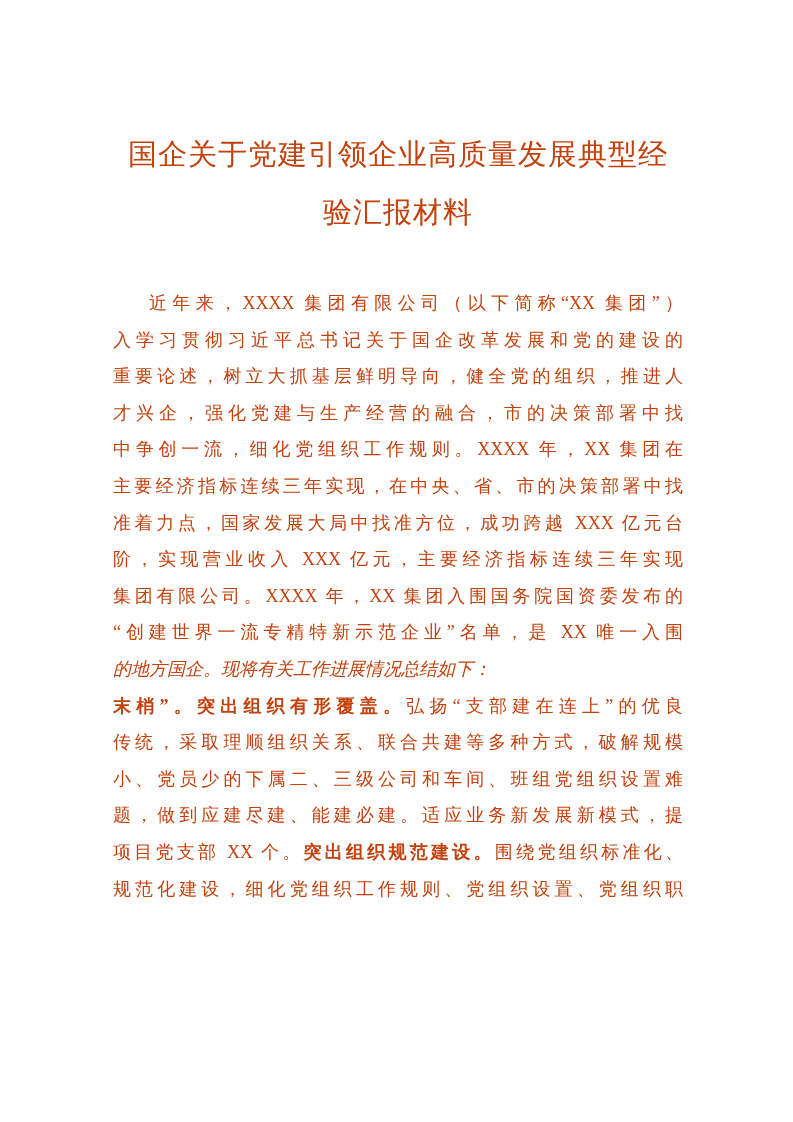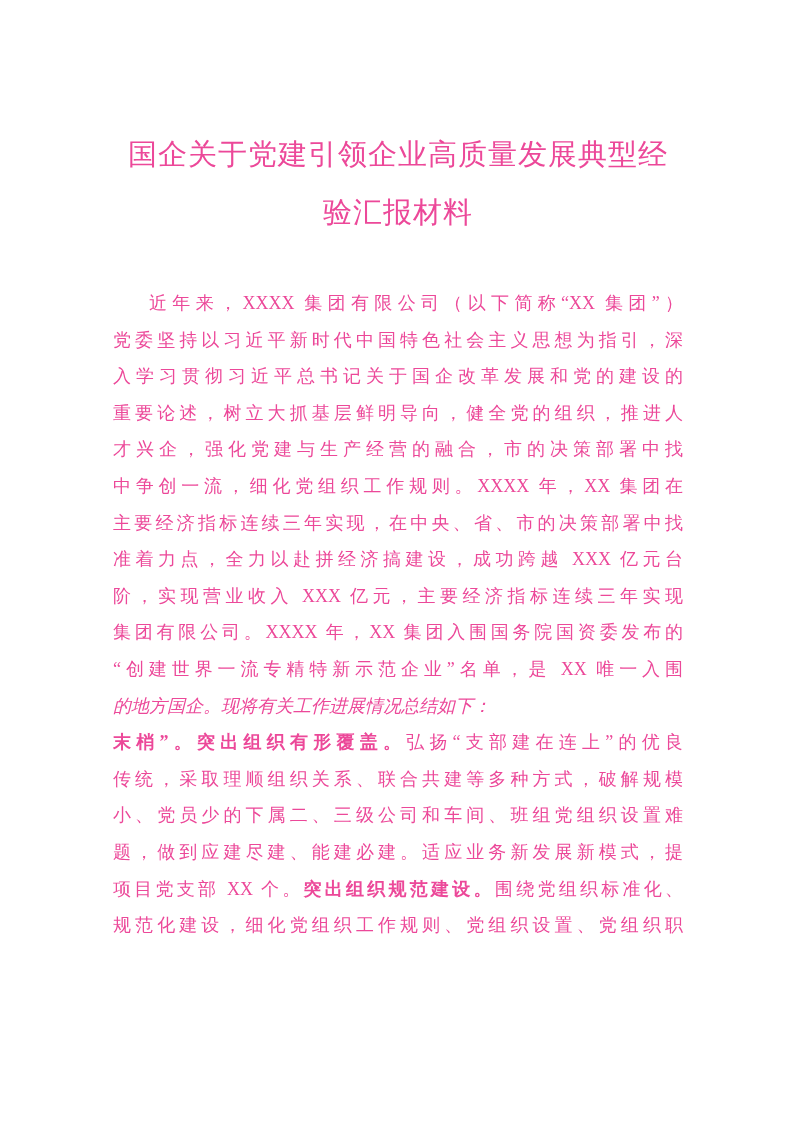--- a/index.html
+++ b/index.html
@@ -5,21 +5,21 @@
   html, body {
     margin: 0;
     padding: 0;
     background: #ffffff;
   }
   .page {
     position: relative;
     width: 793px;
     height: 1122px;
     background: #ffffff;
-    color: #ec4899;
+    color: #c2410c;
     font-family: "Liberation Serif", "DejaVu Serif", serif;
     overflow: hidden;
   }
   .content {
     padding-left: 113px;
     padding-right: 110px;
   }
   .doc-title {
     margin-top: 125px;
     font-size: 29px;
@@ -60,27 +60,26 @@
 
 <div class="page">
   <div class="content">
     <div class="doc-title">
       <div>国企关于党建引领企业高质量发展典型经</div>
       <div>验汇报材料</div>
     </div>
     <div class="doc-body">
         <div class="paragraph">
           <div class="line first"><span>近年来，XXXX 集团有限公司（以下简称“XX 集团”）</span></div>
-          <div class="line"><span>党委坚持以习近平新时代中国特色社会主义思想为指引，深</span></div>
           <div class="line"><span>入学习贯彻习近平总书记关于国企改革发展和党的建设的</span></div>
           <div class="line"><span>重要论述，树立大抓基层鲜明导向，健全党的组织，推进人</span></div>
           <div class="line"><span>才兴企，强化党建与生产经营的融合，市的决策部署中找</span></div>
           <div class="line"><span>中争创一流，细化党组织工作规则。XXXX 年，XX 集团在</span></div>
           <div class="line"><span>主要经济指标连续三年实现，在中央、省、市的决策部署中找</span></div>
-          <div class="line"><span>准着力点，全力以赴拼经济搞建设，成功跨越 XXX 亿元台</span></div>
+          <div class="line"><span>准着力点，国家发展大局中找准方位，成功跨越 XXX 亿元台</span></div>
           <div class="line"><span>阶，实现营业收入 XXX 亿元，主要经济指标连续三年实现</span></div>
           <div class="line"><span>集团有限公司。XXXX 年，XX 集团入围国务院国资委发布的</span></div>
           <div class="line"><span>“创建世界一流专精特新示范企业”名单，是 XX 唯一入围</span></div>
           <div class="line lastline"><span>的地方国企。现将有关工作进展情况总结如下：</span></div>
         </div>
         <div class="paragraph">
           <div class="line"><span class="bold">末梢”。突出组织有形覆盖。</span><span>弘扬“支部建在连上”的优良</span></div>
           <div class="line"><span>传统，采取理顺组织关系、联合共建等多种方式，破解规模</span></div>
           <div class="line"><span>小、党员少的下属二、三级公司和车间、班组党组织设置难</span></div>
           <div class="line"><span>题，做到应建尽建、能建必建。适应业务新发展新模式，提</span></div>

